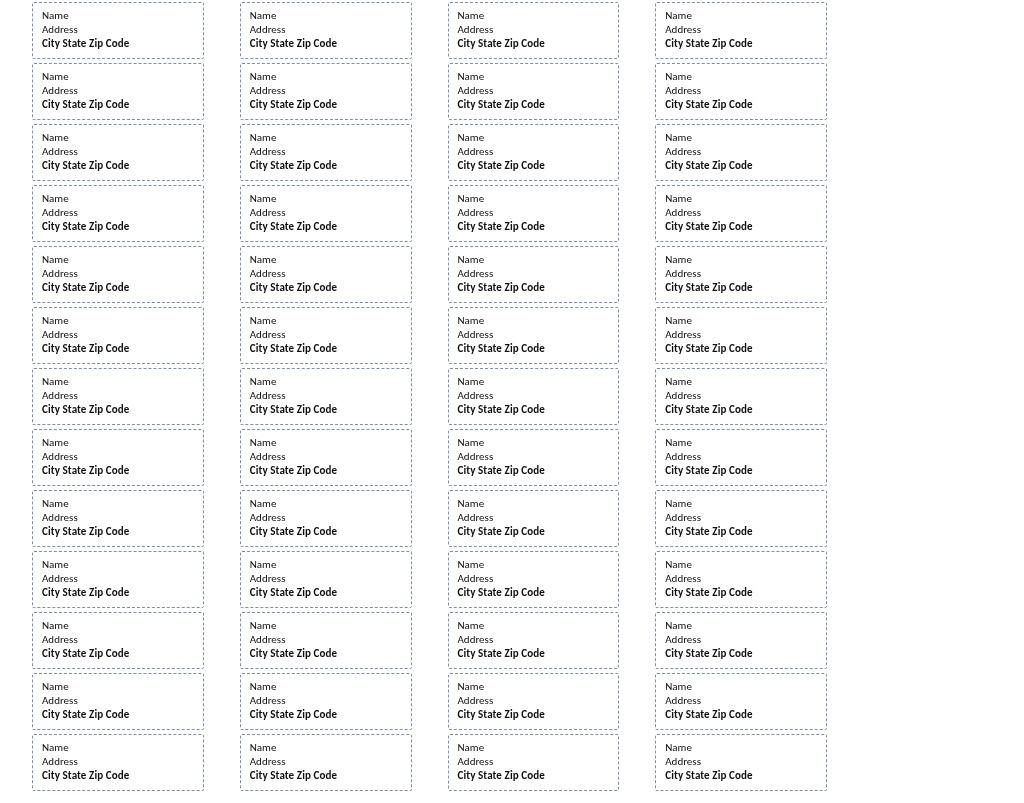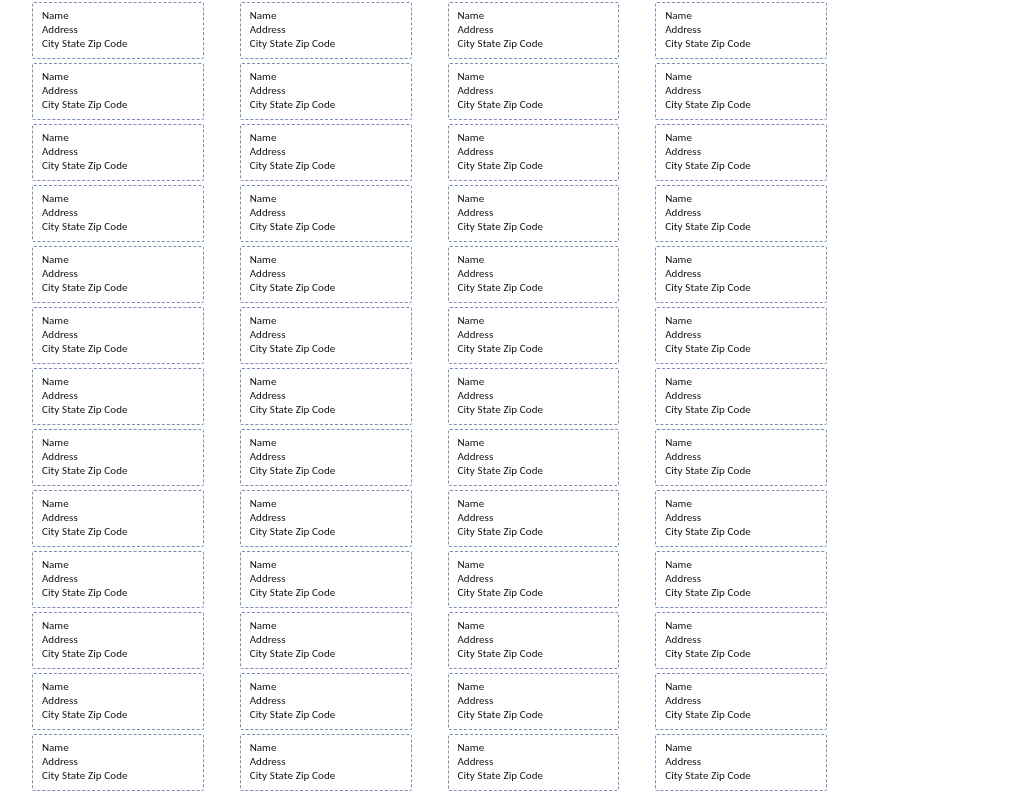--- a/index.html
+++ b/index.html
@@ -35,21 +35,21 @@
     display: flex;
     flex-direction: column;
     justify-content: flex-start;
     line-height: 1.25;
   }
   .label span {
     font-size: 11px;
     color: #111;
     white-space: nowrap;
   }
-  .label .line3 { letter-spacing: 0.1px; }
+  .label .line3 { letter-spacing: 0.1px; font-weight: bold; }
 </style>
 </head>
 <body>
 
 <div class="sheet" id="sheet">
     <div class="col">
       <div class="label">
         <span>Name</span>
         <span>Address</span>
         <span class="line3">City State  Zip Code</span>

